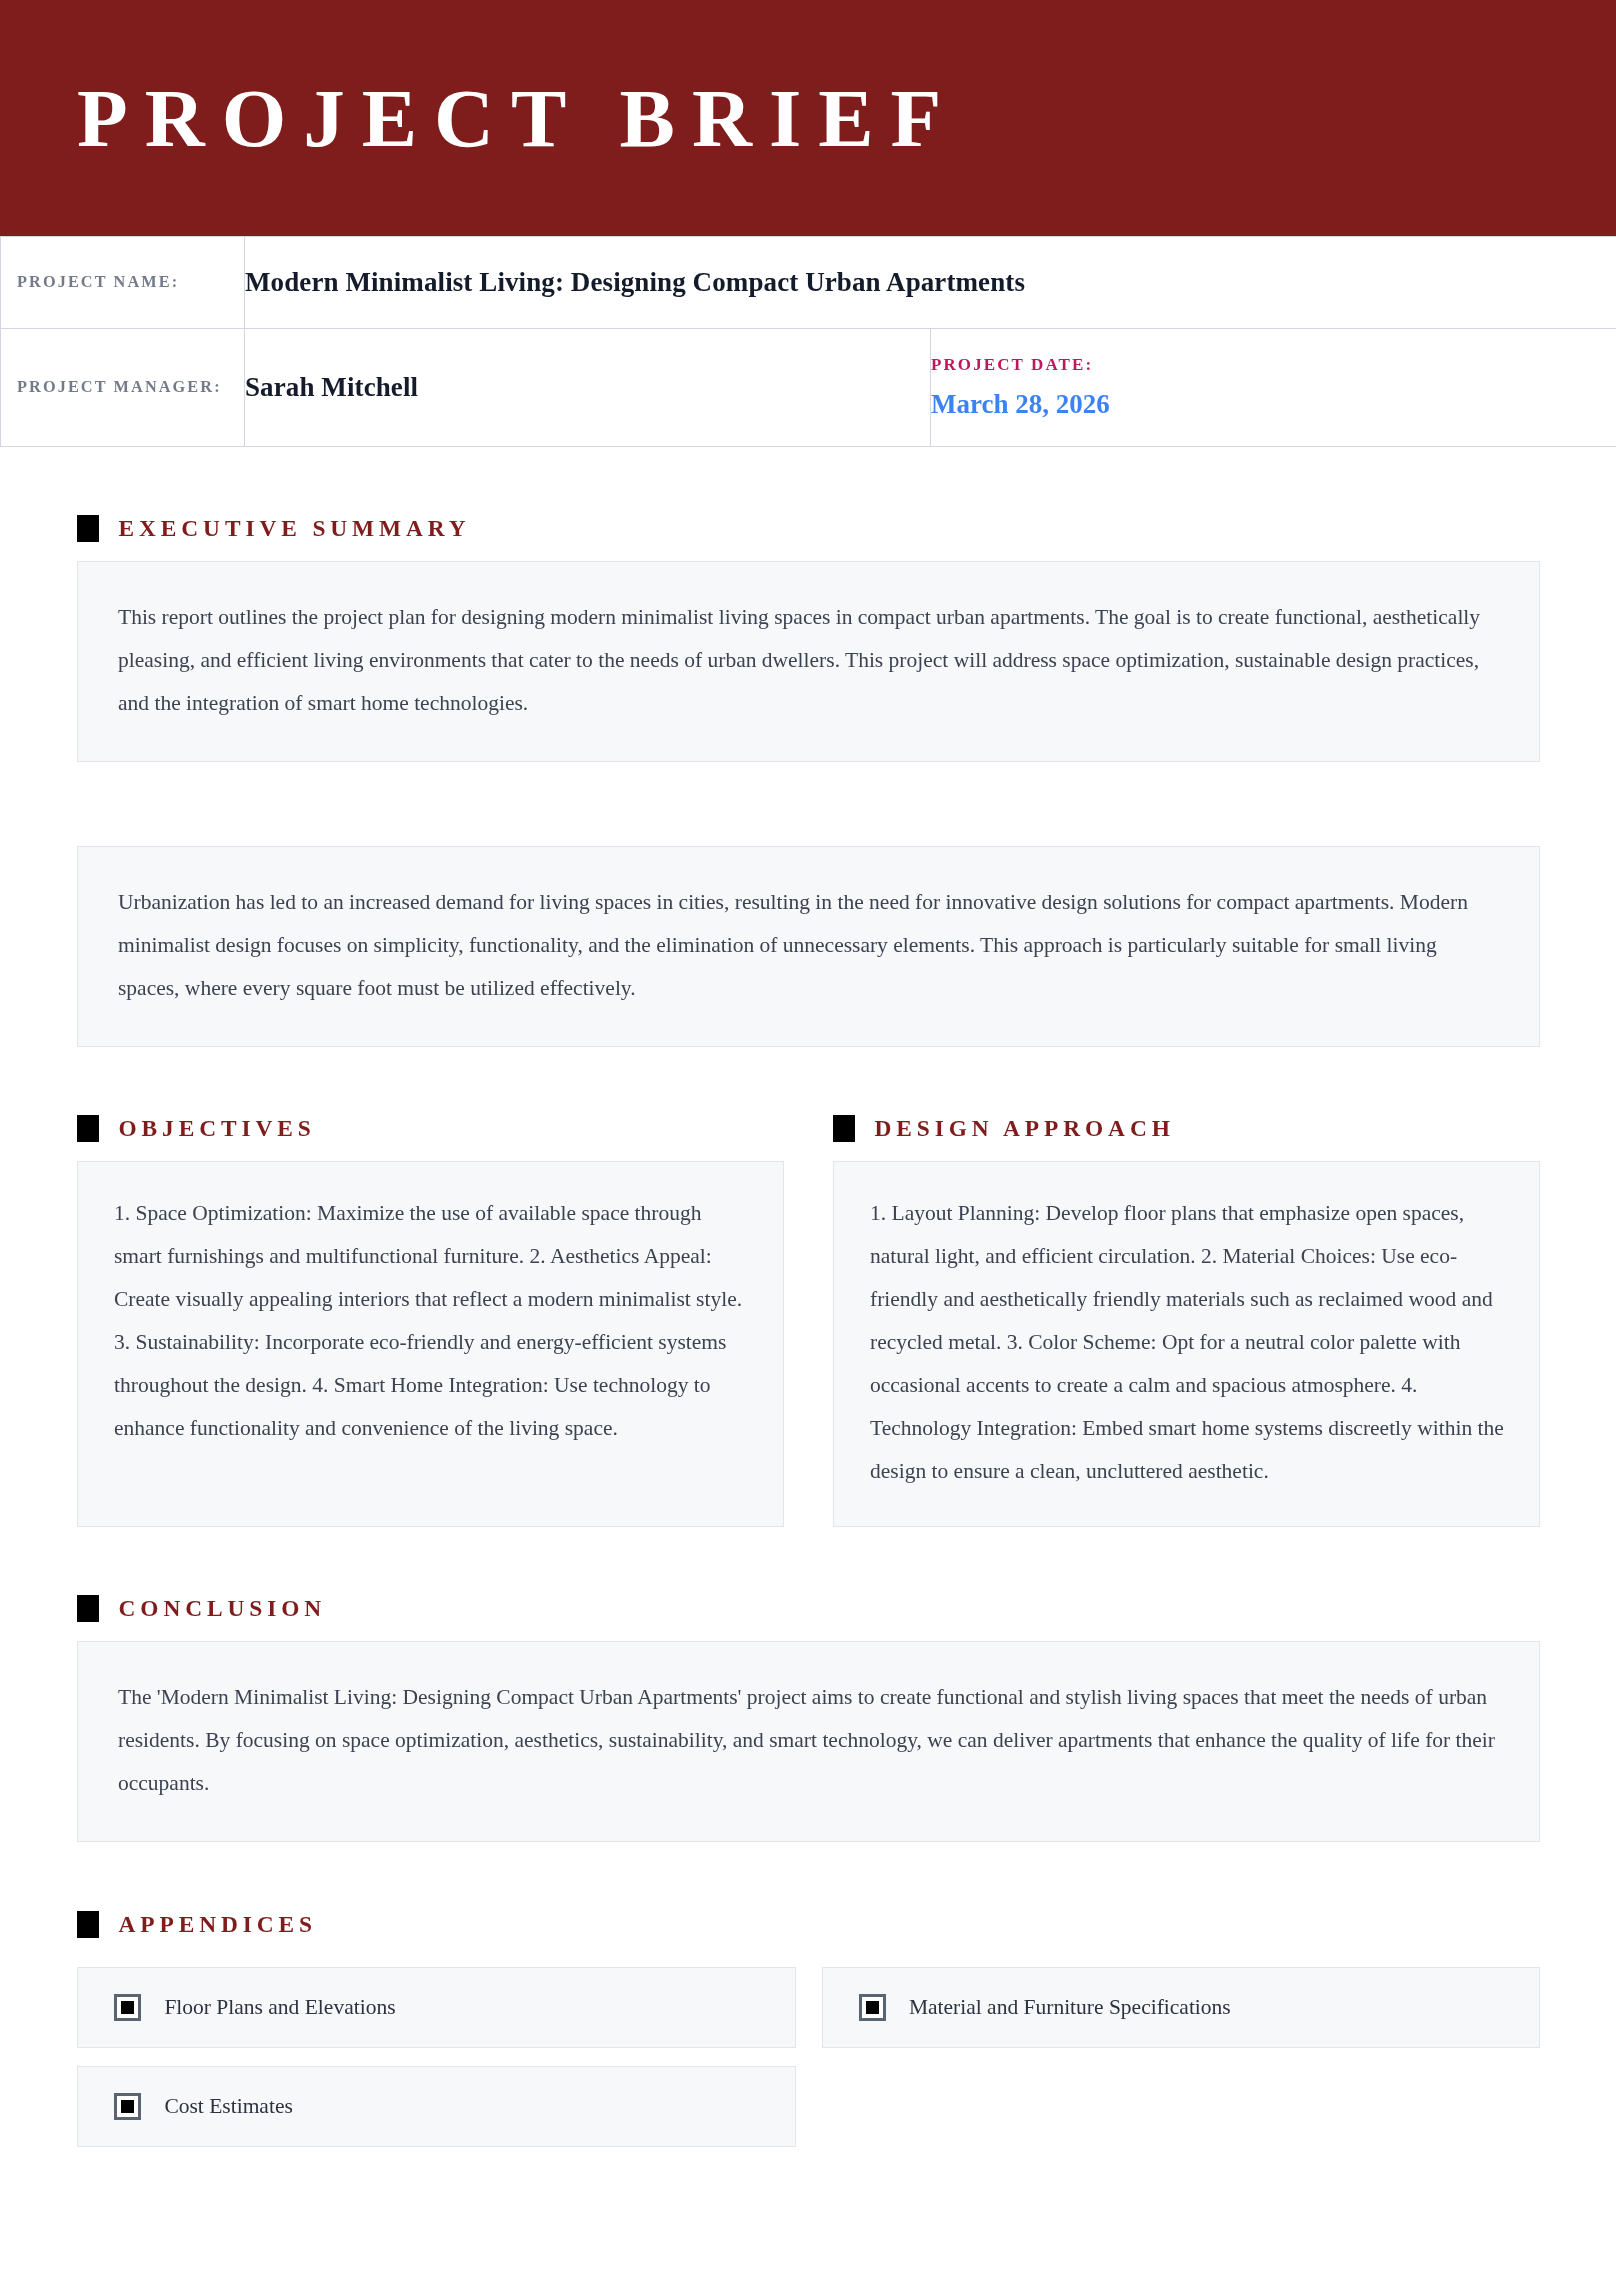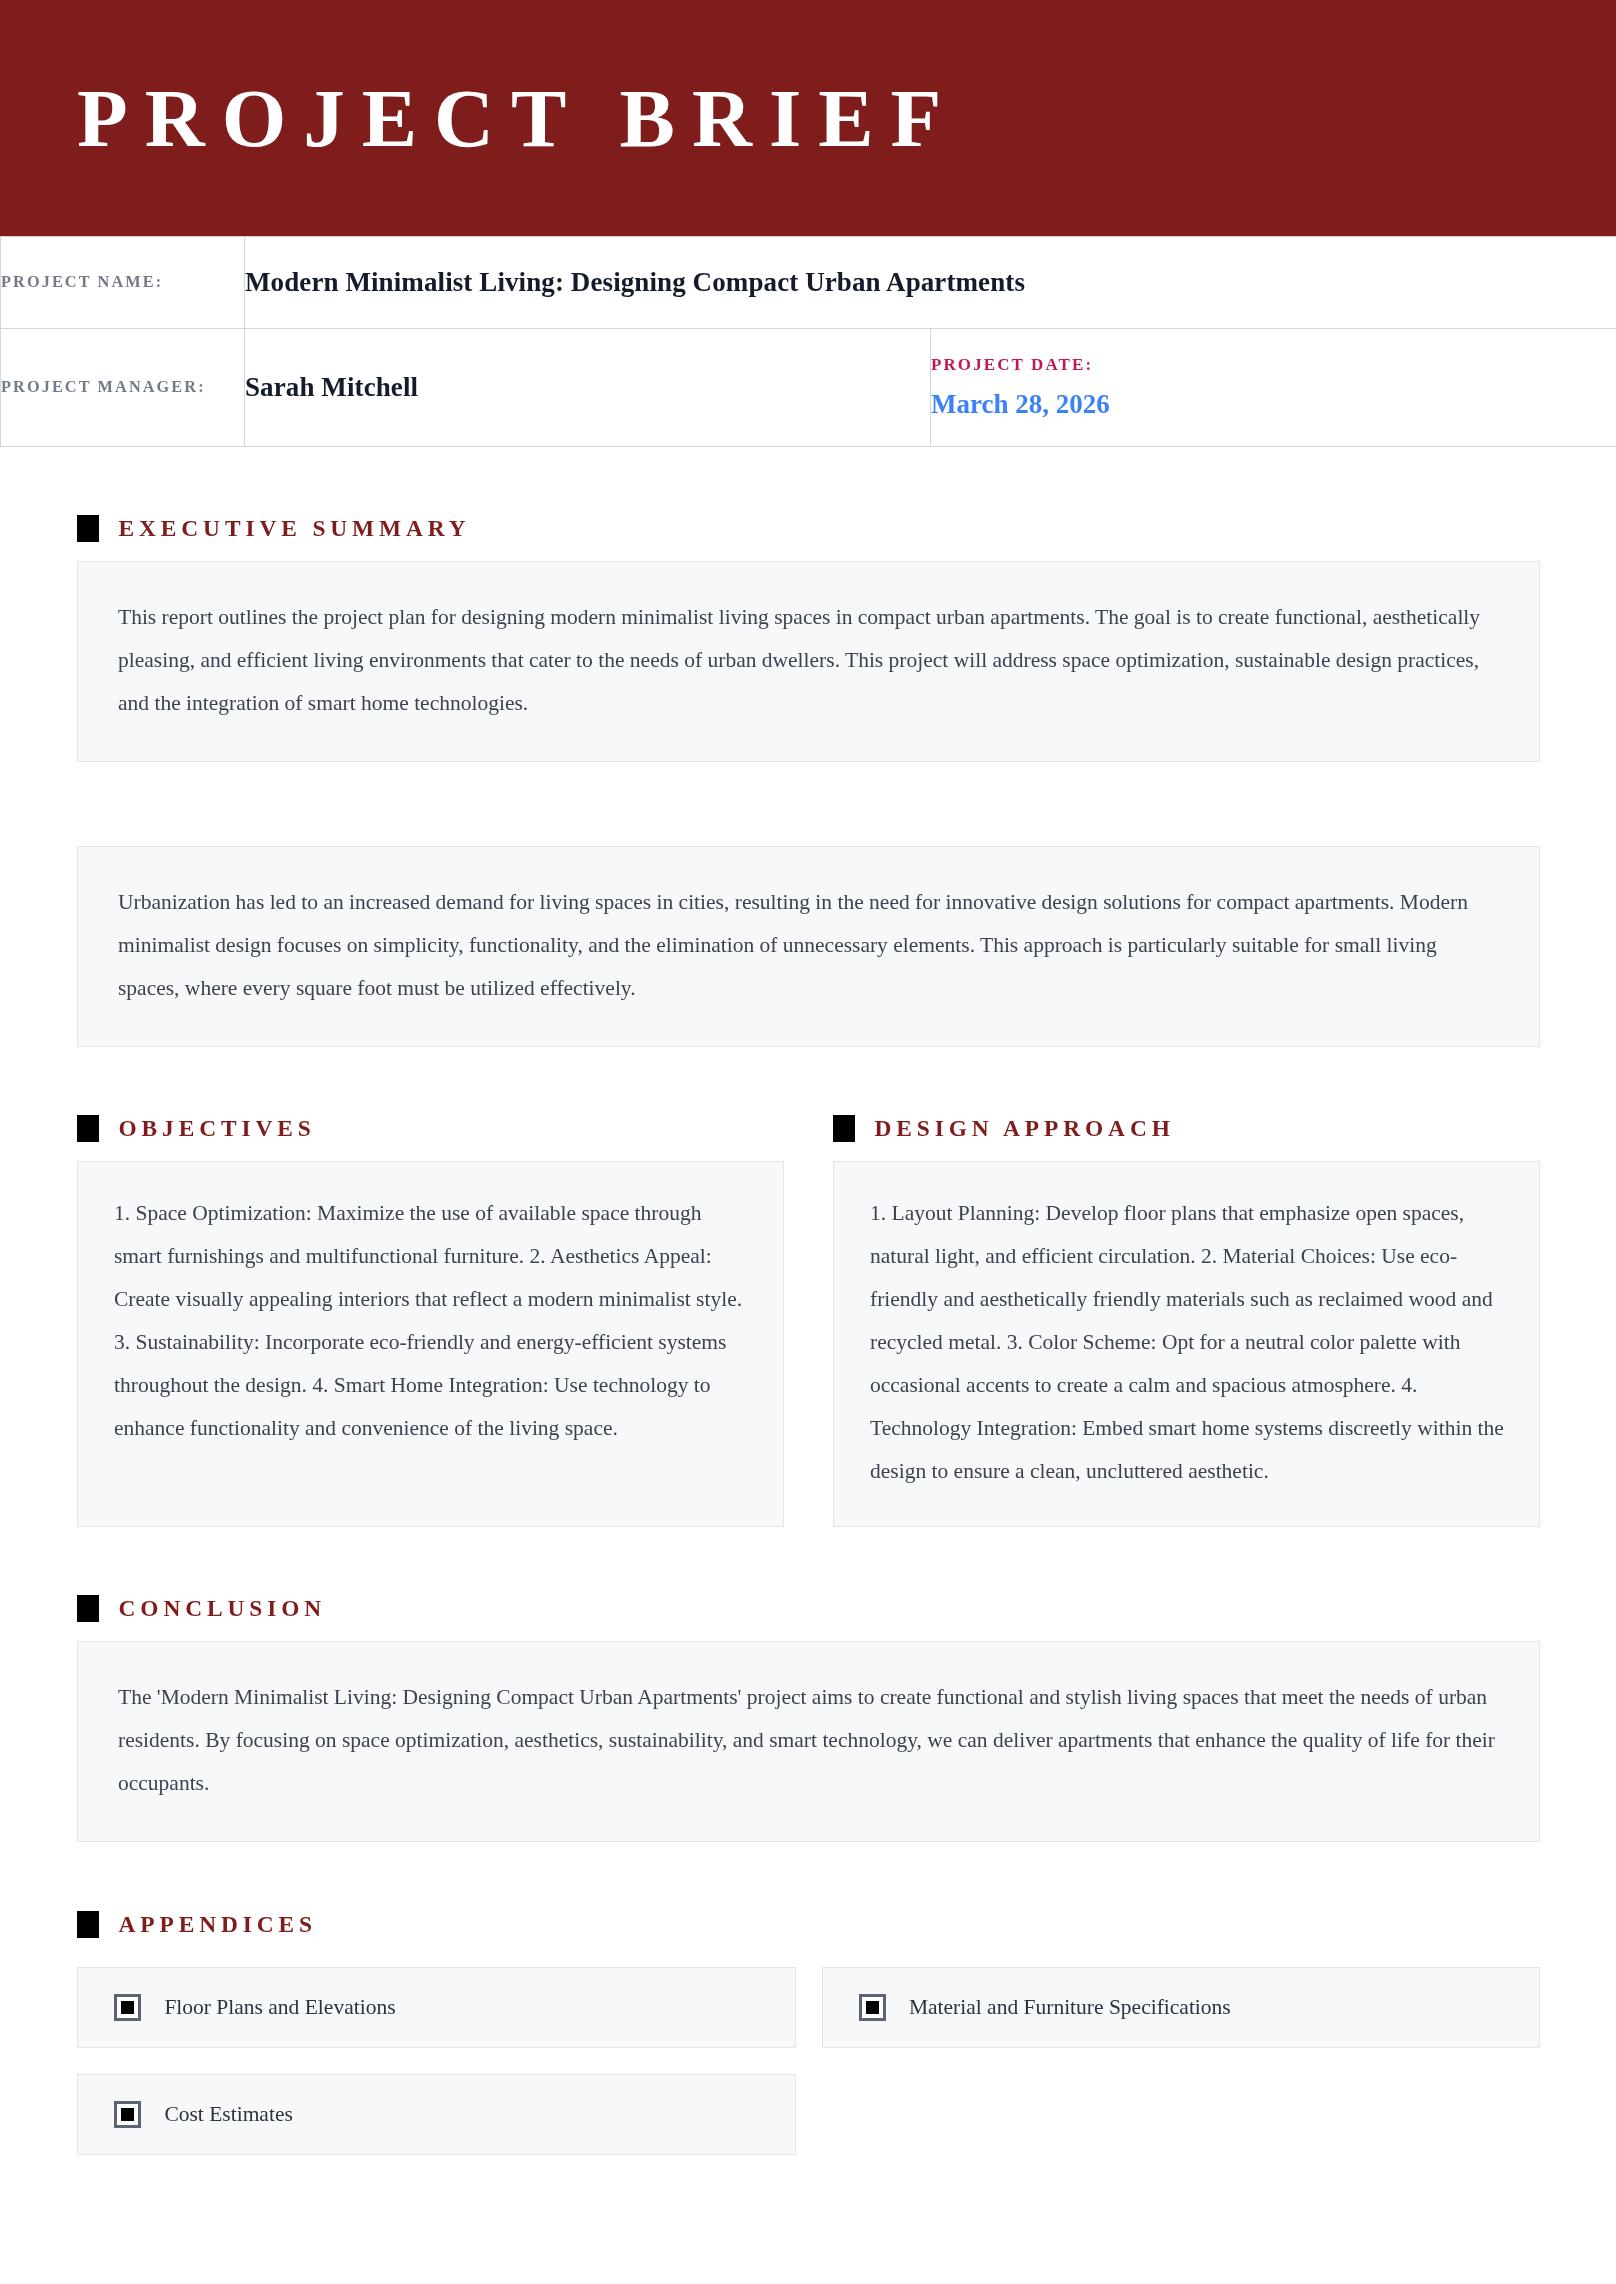--- a/index.html
+++ b/index.html
@@ -52,20 +52,21 @@
     padding: 22px 26px 22px 40px;
     box-sizing: border-box;
   }
   .meta-label {
     font-size: 16.3px;
     font-weight: 700;
     letter-spacing: 2.1px;
     color: #737b88;
     text-transform: uppercase;
     line-height: 1.6;
+    margin-left: 16px;
   }
   .meta-cell-value {
     padding: 22px 26px 22px 34px;
     box-sizing: border-box;
   }
   .meta-value {
     font-size: 27px;
     font-weight: 700;
     color: #141b2a;
     letter-spacing: 0.1px;
@@ -151,21 +152,21 @@
     min-height: 366px;
     padding: 30px 35px 30px 36px;
   }
   .col .panel-text { font-size: 21.5px; line-height: 2.0; }
 
   
   .appendix-grid {
     margin-top: 29px;
     display: grid;
     grid-template-columns: 1fr 1fr;
-    gap: 26px 26px;
+    gap: 18px 26px;
   }
   .appendix-item {
     background: #f7f8fa;
     border: 1.3px solid #e2e5ea;
     display: flex;
     align-items: center;
     gap: 23.4px;
     padding: 26px 30px 26px 36px;
     box-sizing: border-box;
     min-height: 77px;

